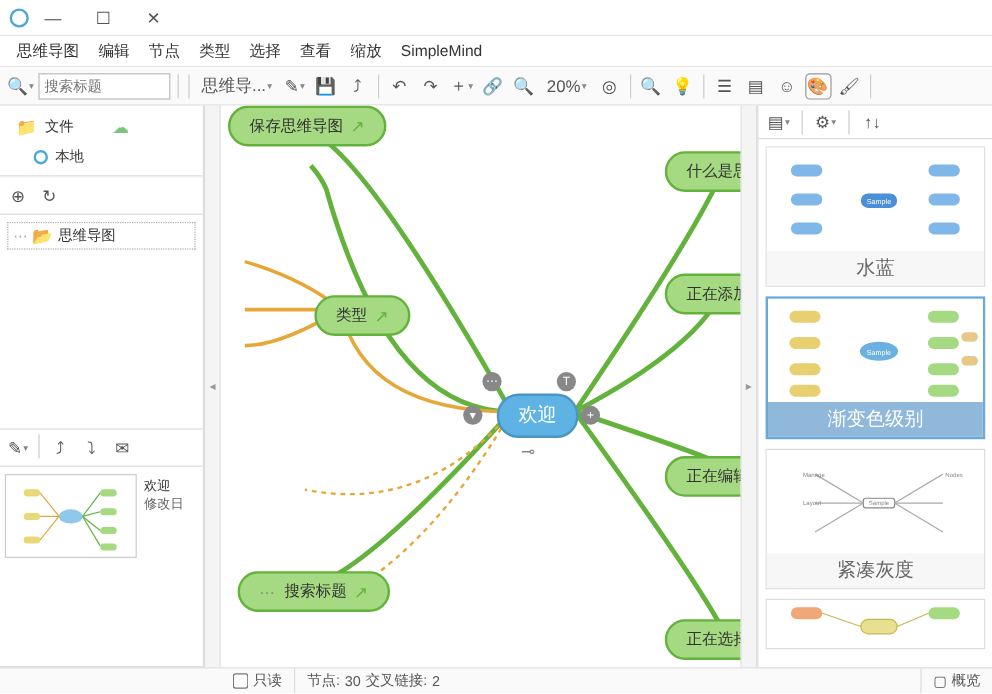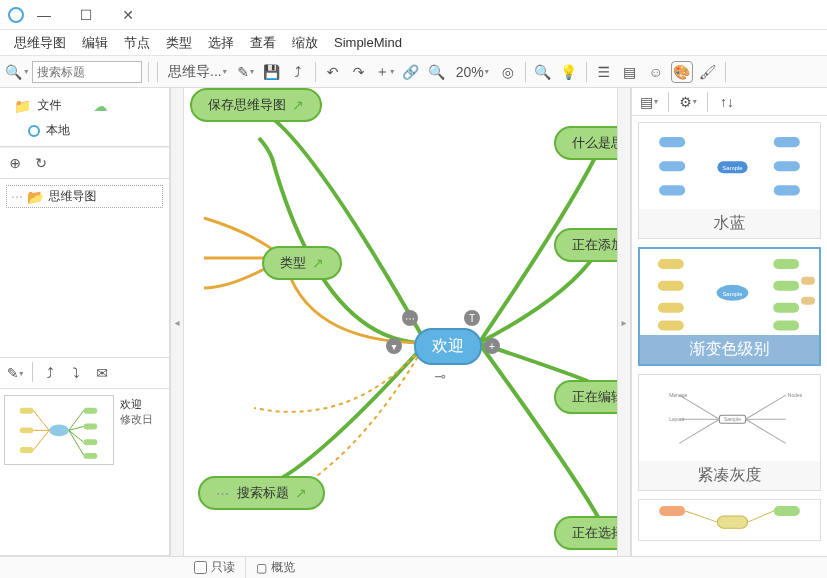--- a/index.html
+++ b/index.html
@@ -297,17 +297,23 @@
     </div>
   </div>
 </div>
 
 <div class="statusbar">
   <div style="width:184px"></div>
   <div class="cell">
       <input type="checkbox" style="">
       <span>只读</span>
     </div>
+  <div class="cell" style="flex:1;gap:4px">
+    <span>节点:</span>
+    <span>30</span>
+    <span>交叉链接:</span>
+    <span>2</span>
+  </div>
   <div class="cell" style="border-right:none">
       <span>▢</span>
       <span>概览</span>
     </div>
 </div>
 
 </body></html>

